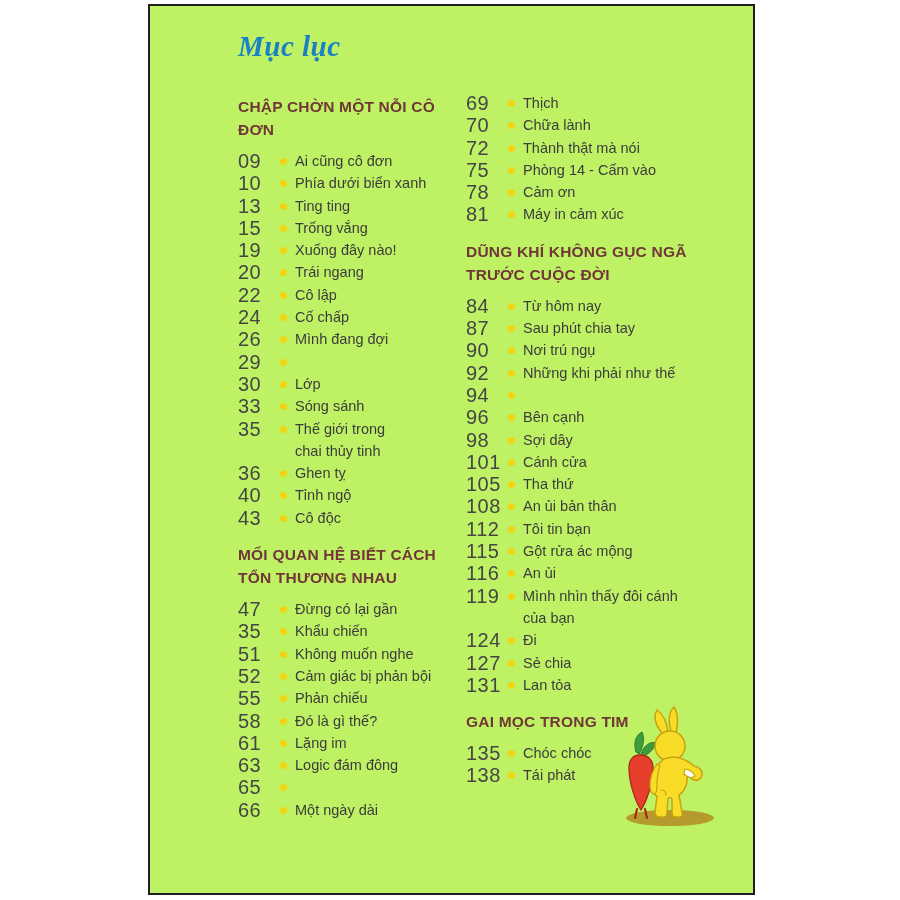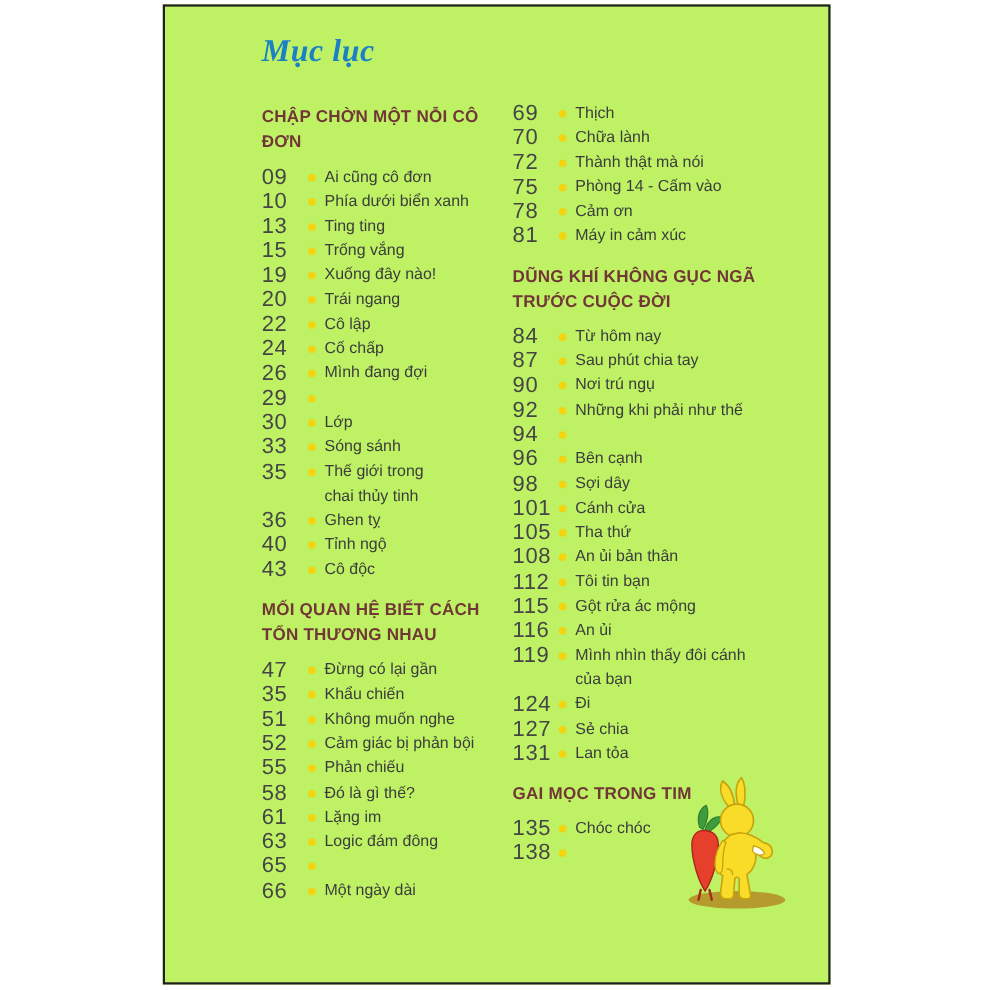--- a/index.html
+++ b/index.html
@@ -304,20 +304,21 @@
         </div>
         <div class="heading">GAI MỌC TRONG TIM</div>
         <div class="entry">
           <span class="num">135</span>
           <span class="bullet"></span>
           <span class="label">Chóc chóc</span>
         </div>
         <div class="entry">
           <span class="num">138</span>
           <span class="bullet"></span>
+          <span class="label">Tái phát</span>
         </div>
       </div>
 
     <svg class="mascot" width="120" height="124" viewBox="0 0 120 124" xmlns="http://www.w3.org/2000/svg">
 
       <ellipse cx="62" cy="112" rx="44" ry="8" fill="#b59a2e"></ellipse>
 
       <g>
         <path d="M28 46 C25 37 28 29 34 26 C37 32 35 42 31 48 Z" fill="#3f9c3c" stroke="#2c7a2e" stroke-width="1"></path>
         <path d="M33 48 C36 39 43 35 48 37 C46 44 39 49 34 51 Z" fill="#3f9c3c" stroke="#2c7a2e" stroke-width="1"></path>

